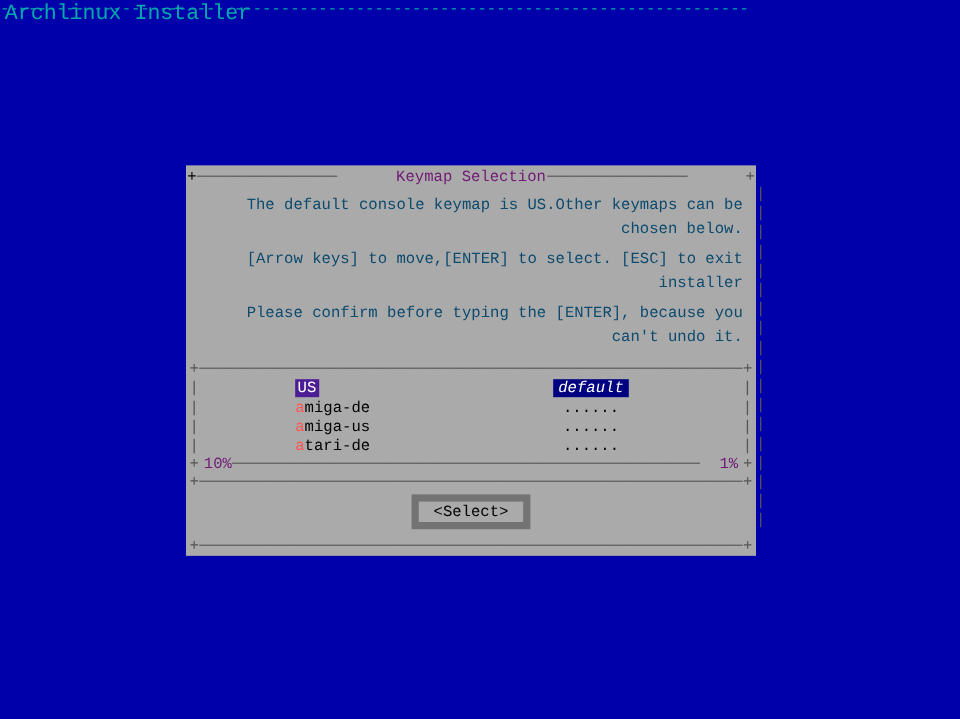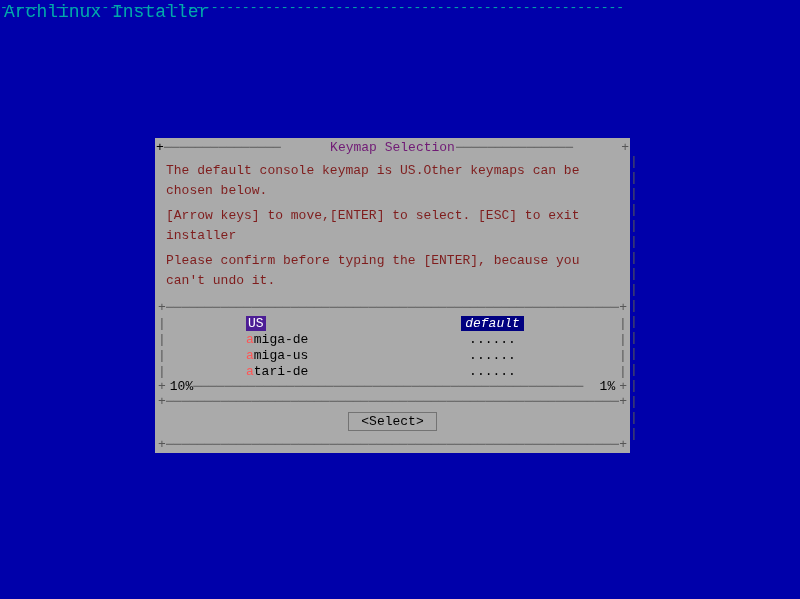--- a/index.html
+++ b/index.html
@@ -57,23 +57,24 @@
     }
     #dialog-title-text {
       color: #701a75;
       white-space: nowrap;
       padding: 0 1px;
     }
 
     
     #dialog-body {
       background-color: #aaaaaa;
-      color: #7f1d1d;
+      color: #0c4a6e;
       padding: 6px 10px 4px 10px;
       line-height: 1.5;
+      text-align: right;
     }
     #dialog-body p {
       margin-bottom: 6px;
     }
 
     .list-row {
       display: flex;
       align-items: center;
       height: 16px;
       padding: 0 2px;
@@ -117,21 +118,21 @@
     }
     #selected-value {
       background-color: #000080;
       color: #ffffff;
       padding: 0 4px;
       font-style: italic;
     }
 
     
     .scroll-pct {
-      color: #000000;
+      color: #701a75;
       font-size: 13px;
     }
 
     
     #dialog-bottom-border {
       display: flex;
       align-items: center;
       height: 14px;
       color: #555555;
       white-space: pre;
@@ -140,21 +141,21 @@
 
     
     #button-row {
       background-color: #aaaaaa;
       text-align: center;
       padding: 4px 0 6px 0;
     }
     #select-button {
       background-color: #aaaaaa;
       color: #000000;
-      border: 1px solid #737373;
+      border: 6px solid #737373;
       padding: 1px 12px;
       font-family: 'Courier New', Courier, monospace;
       font-size: 13px;
       cursor: pointer;
       outline: none;
     }
 
     
     .corner-plus {
       color: #555555;

